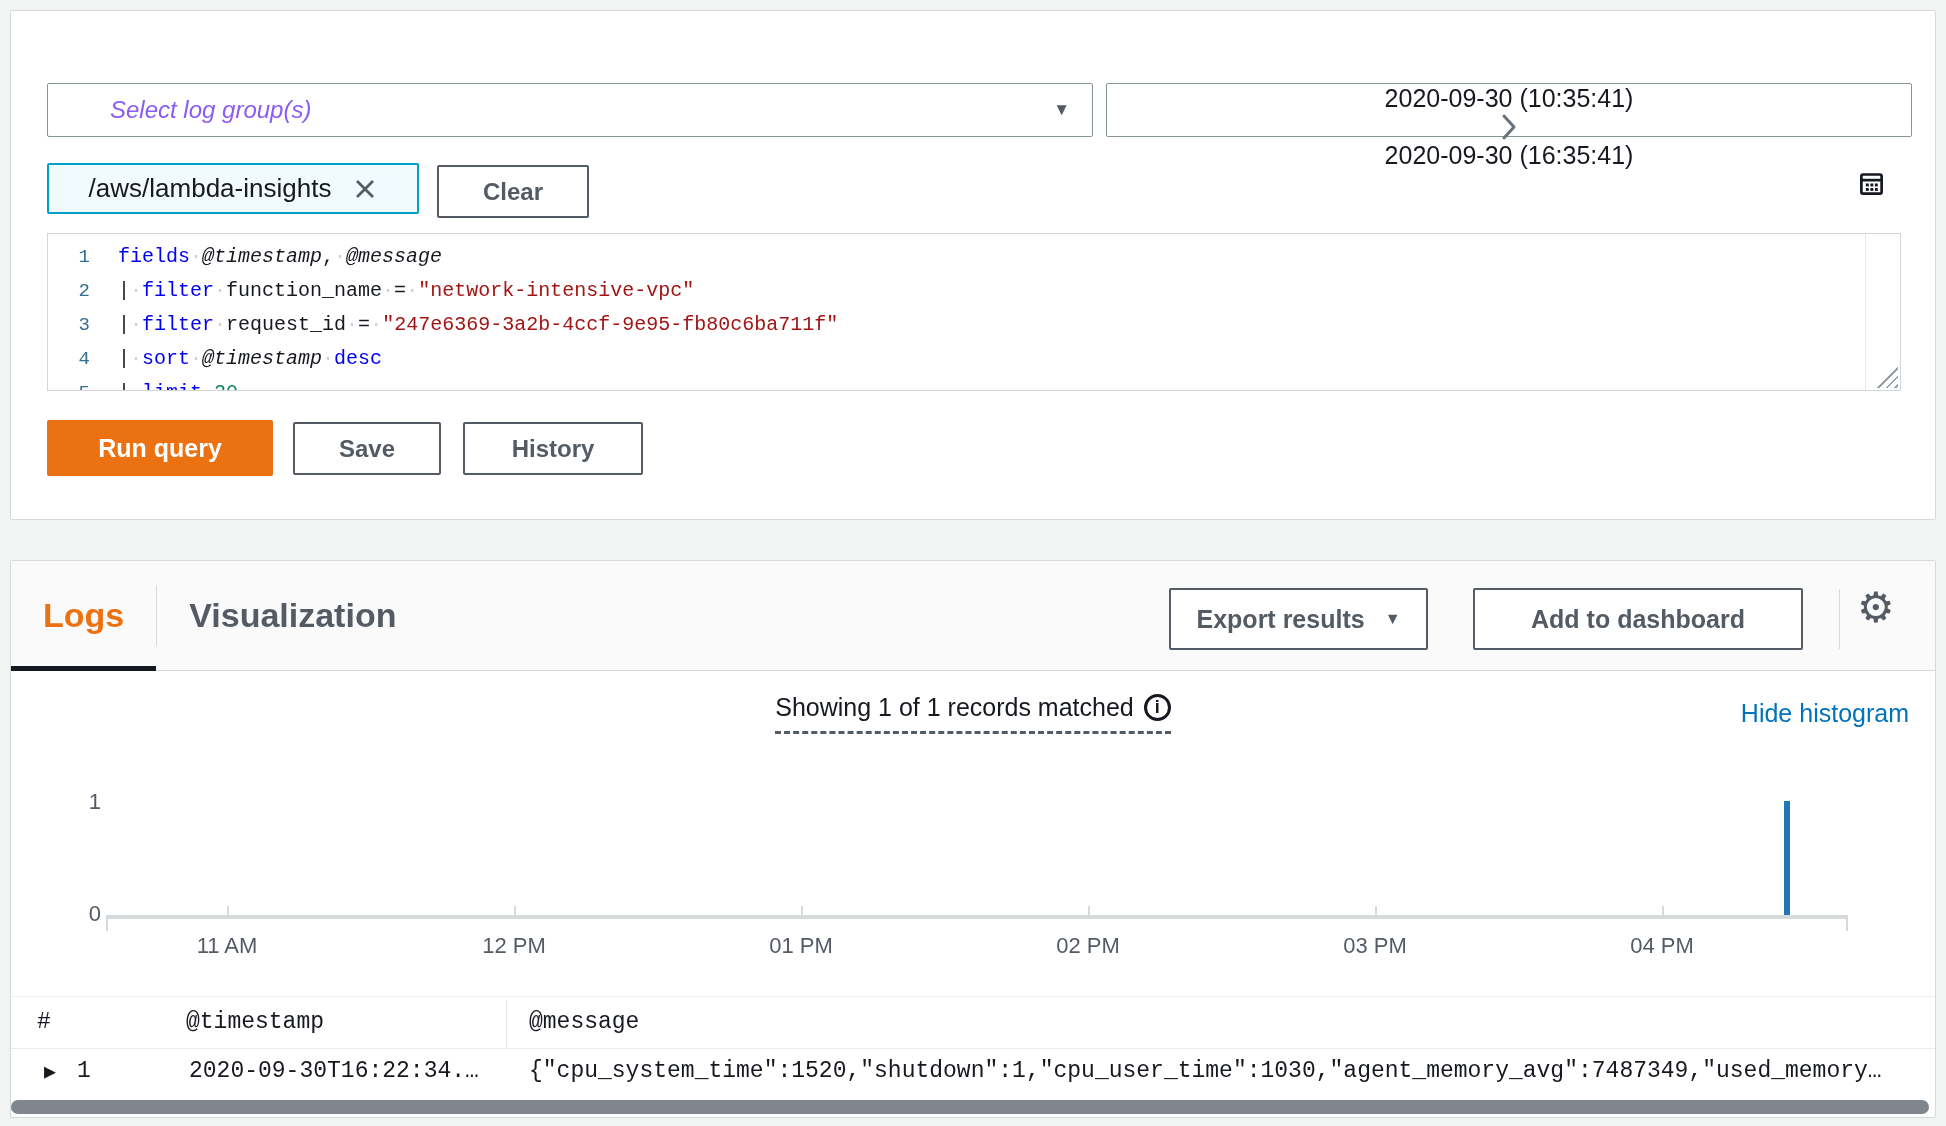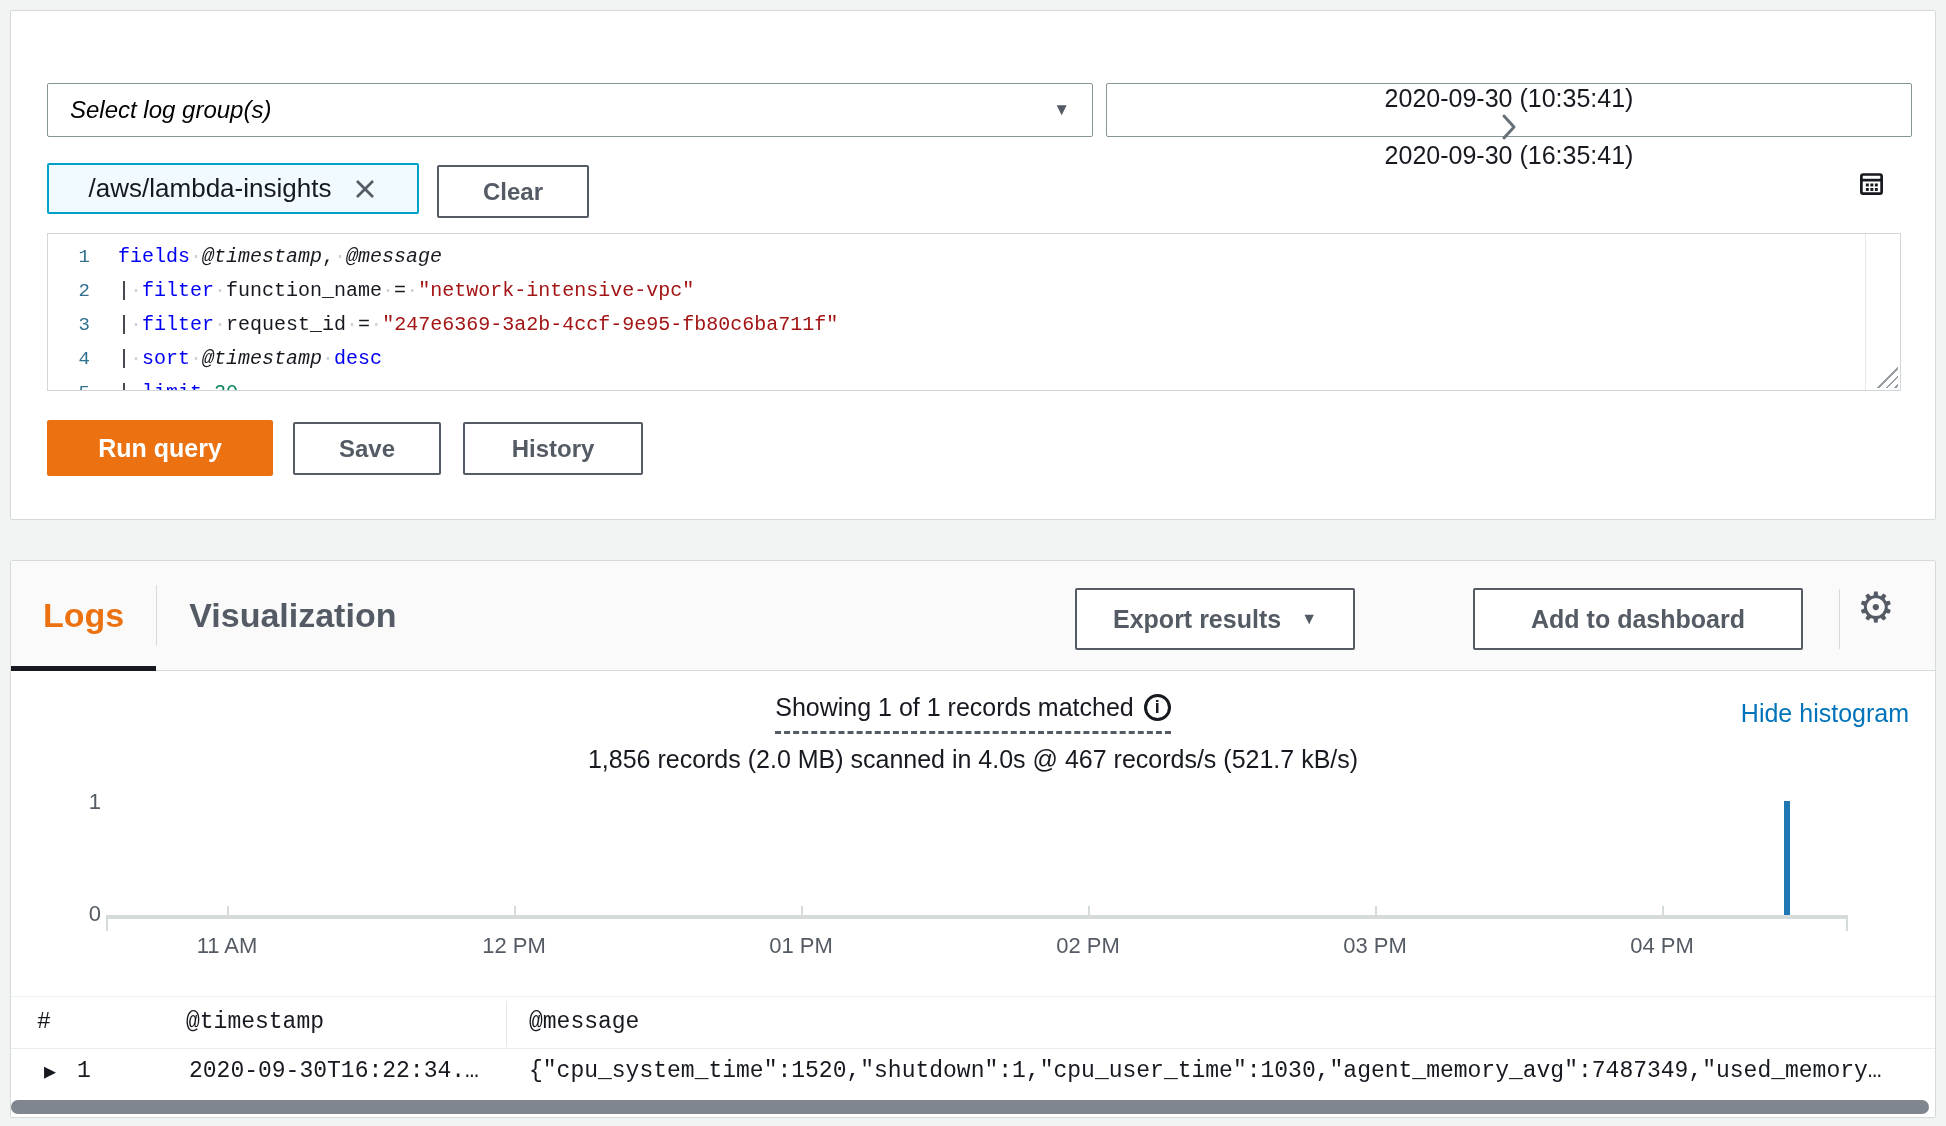--- a/index.html
+++ b/index.html
@@ -14,21 +14,21 @@
   .card { position:absolute; background:#fff; border:1px solid #d5dbdb; border-radius:2px; }
   #query-card  { left:10px; top:10px;  width:1926px; height:510px; }
   #result-card { left:10px; top:560px; width:1926px; height:558px; }
 
   
   .select-box {
     position:absolute; left:36px; top:72px; width:1046px; height:54px;
     border:1px solid #879596; border-radius:2px; background:#fff;
     display:flex; align-items:center; padding:0 22px; cursor:pointer;
   }
-  .placeholder { font-style:italic; color:#000000; font-size:24px; }
+  .placeholder { font-style:italic; color:#8b5cf6; font-size:24px;margin-left:40px; }
   .dd-arrow { margin-left:auto; color:#545b64; font-size:17px; }
 
   .date-box {
     position:absolute; left:1095px; top:72px; width:806px; height:54px;
     border:1px solid #879596; border-radius:2px; background:#fff;
     display:flex; align-items:center; padding:0 26px; font-size:25px; cursor:pointer;flex-direction:column;
   }
   .date-box .sep { margin:0 34px; display:flex; align-items:center; }
   .cal-icon { margin-left:auto; display:flex; align-items:center; }
 
@@ -90,21 +90,21 @@
   }
   .tab {
     display:flex; align-items:center; padding:0 32px;
     font-weight:bold; font-size:34px; color:#545b64; cursor:pointer; position:relative;
   }
   .tab.active { color:#ec7211; }
   .tab.active::after {
     content:""; position:absolute; left:0; right:0; bottom:-1px; height:5px; background:#16191f;
   }
   .tab-divider { width:1px; background:#d5dbdb; margin:24px 0; }
-  #export-btn { position:absolute; left:1064px; top:27px; width:280px; height:62px; gap:20px; font-size:25px; }
+  #export-btn { position:absolute; left:1158px; top:27px; width:259px; height:62px; gap:20px; font-size:25px; }
   #export-btn .dd-arrow { margin-left:0; font-size:16px; color:#545b64; }
   #add-dash-btn { position:absolute; left:1462px; top:27px; width:330px; height:62px; font-size:25px; }
   .ctl-divider { position:absolute; left:1828px; top:28px; height:60px; width:1px; background:#d5dbdb; }
   .gear { position:absolute; left:1846px; top:22px; font-size:42px; color:#545b64; cursor:pointer;
           font-family:"DejaVu Sans", sans-serif; }
 
   
   .status-wrap { position:absolute; left:0; right:0; top:132px; text-align:center; font-size:25px; }
   .status-line1 {
     display:inline-flex; align-items:center; gap:10px;
@@ -227,21 +227,20 @@
     <div class="btn-secondary" id="add-dash-btn">Add to dashboard</div>
     <div class="ctl-divider"></div>
     <div class="gear">⚙</div>
   </div>
 
   <div class="status-wrap">
     <span class="status-line1">
       <span>Showing 1 of 1 records matched</span>
       <span class="info-icon">i</span>
     </span>
-    <div class="status-line2">1,856 records (2.0 MB) scanned in 4.0s @ 467 records/s (521.7 kB/s)</div>
   </div>
   <div class="hide-link">Hide histogram</div>
 
   <div class="histogram" id="histogram">
     <div class="axis"></div>
   <div class="ylab" style="left: 50px; top: 228px;">1</div>
       <div class="ylab" style="left: 50px; top: 340px;">0</div>
       <div class="tick" style="left: 216px;"></div>
       <div class="xlab" style="left: 216px; text-align: center;">11 AM</div>
       <div class="tick" style="left: 503px;"></div>

